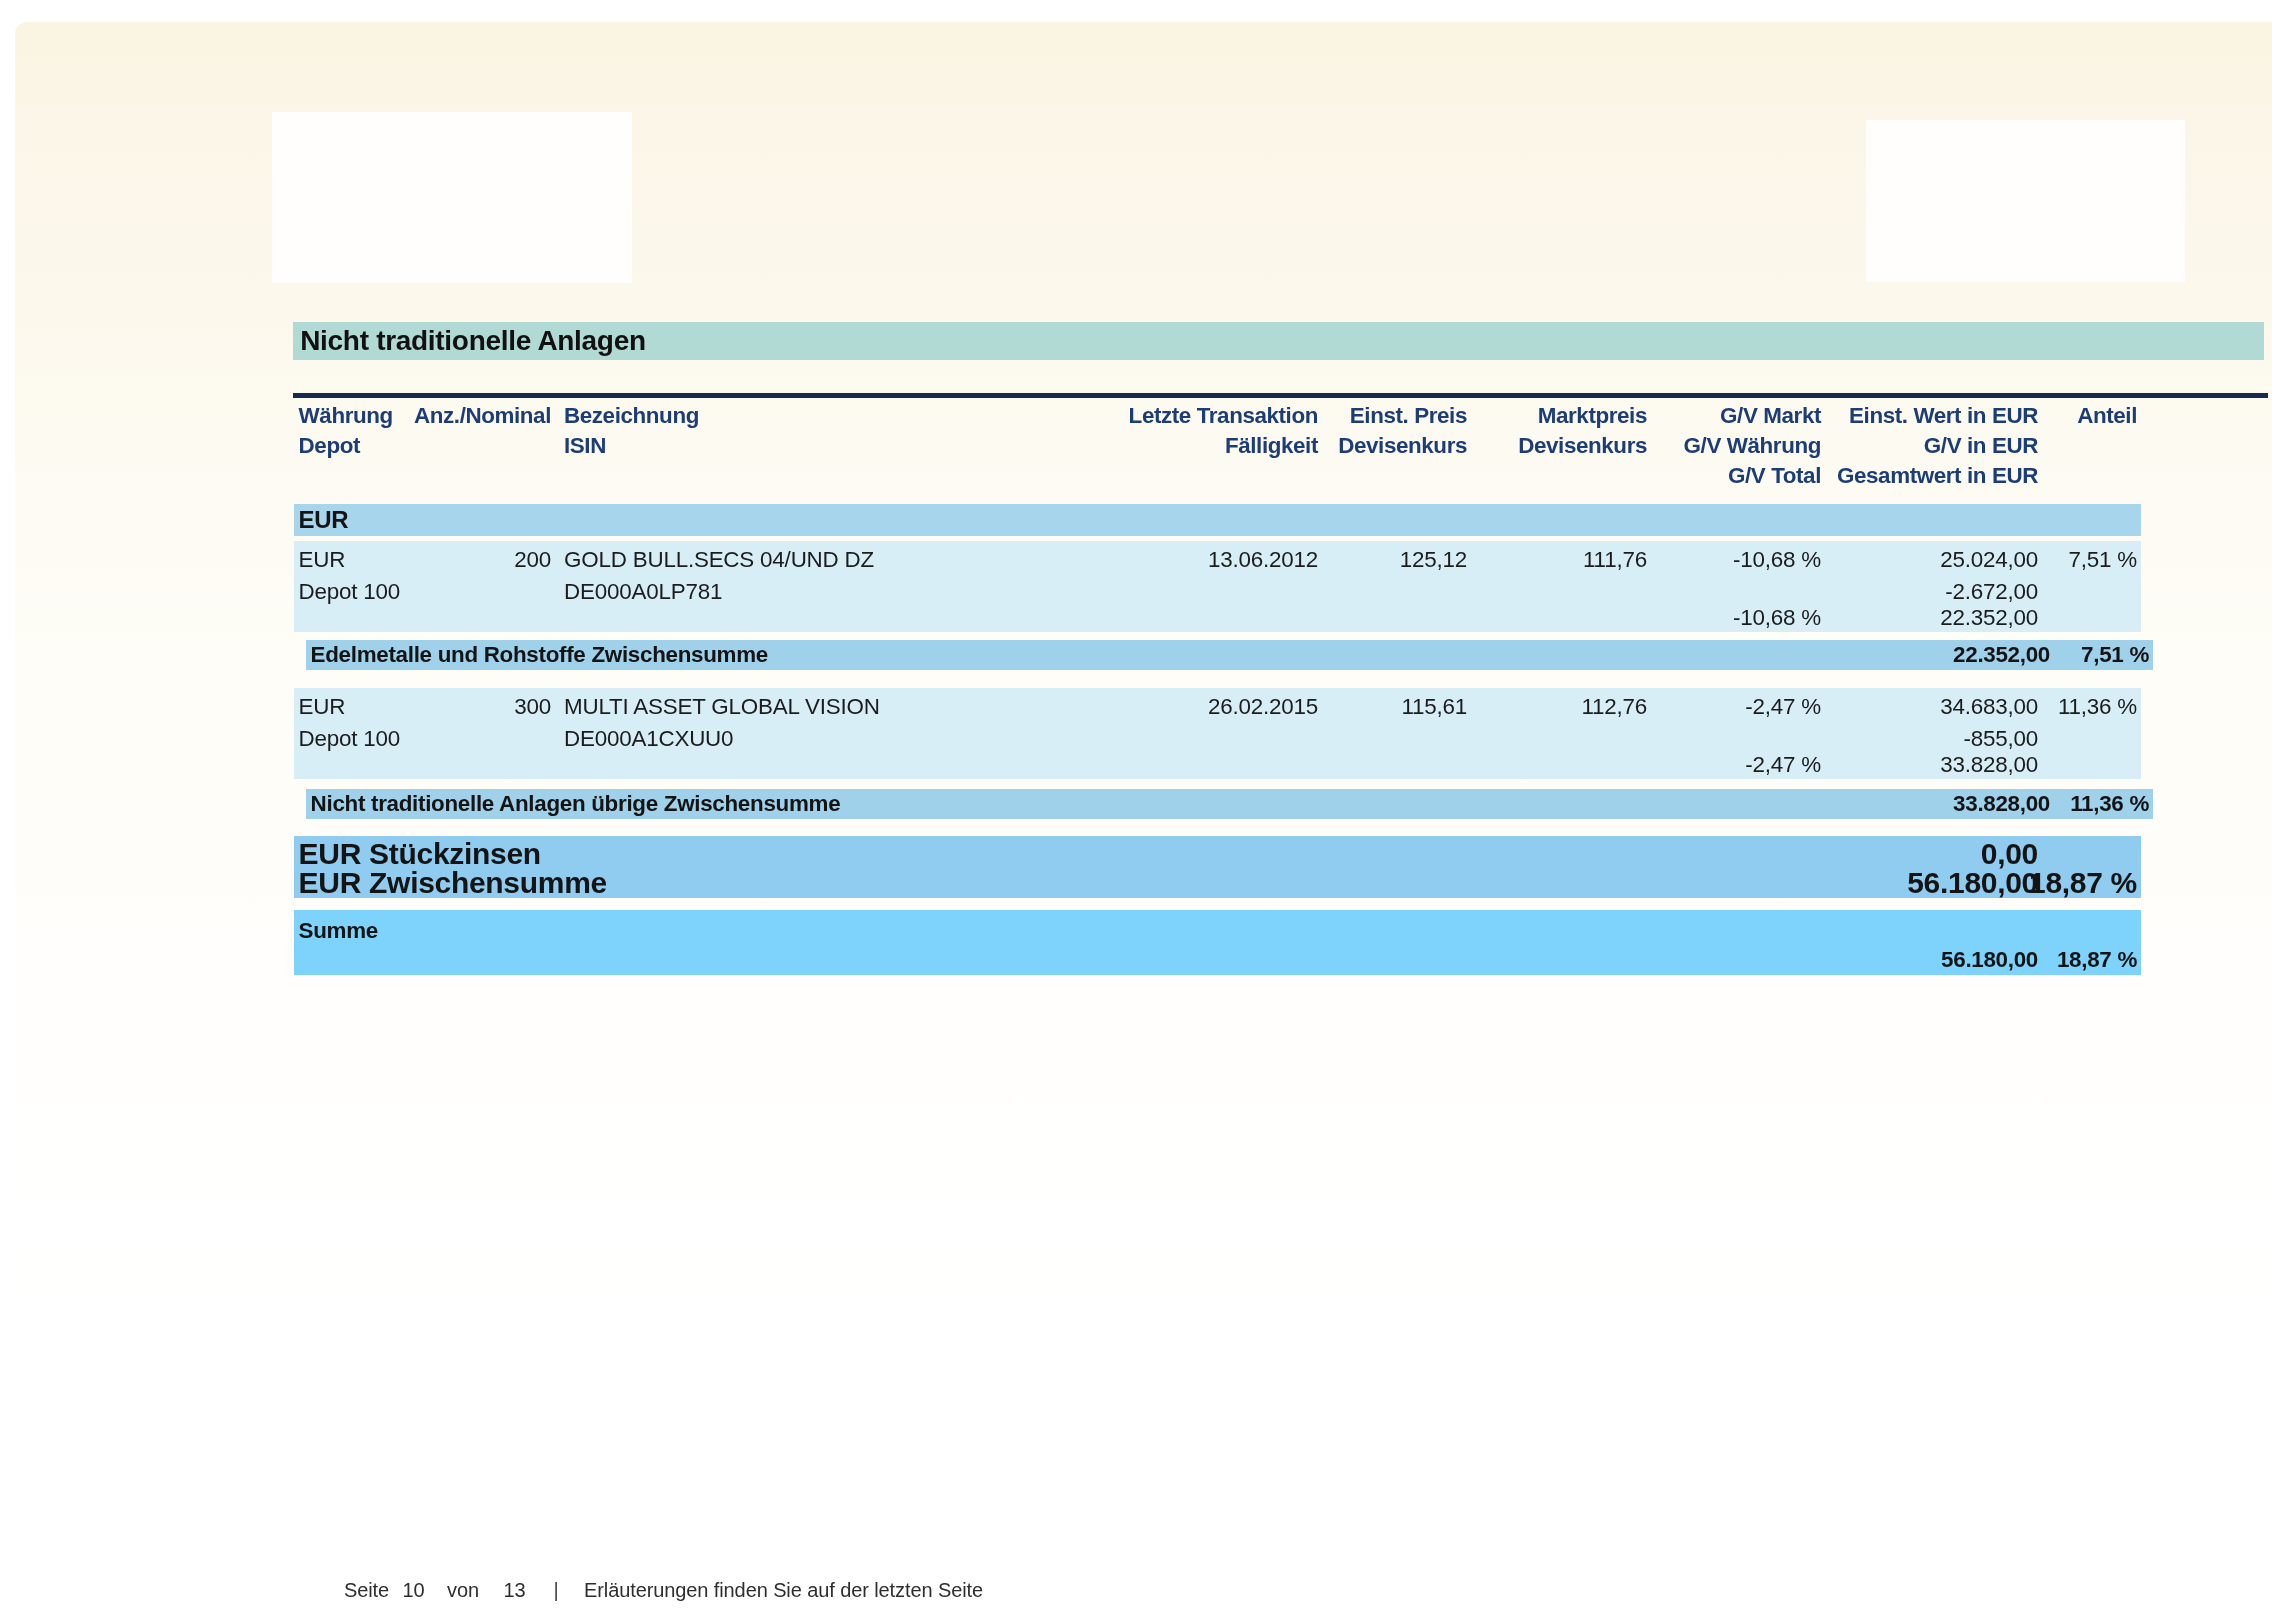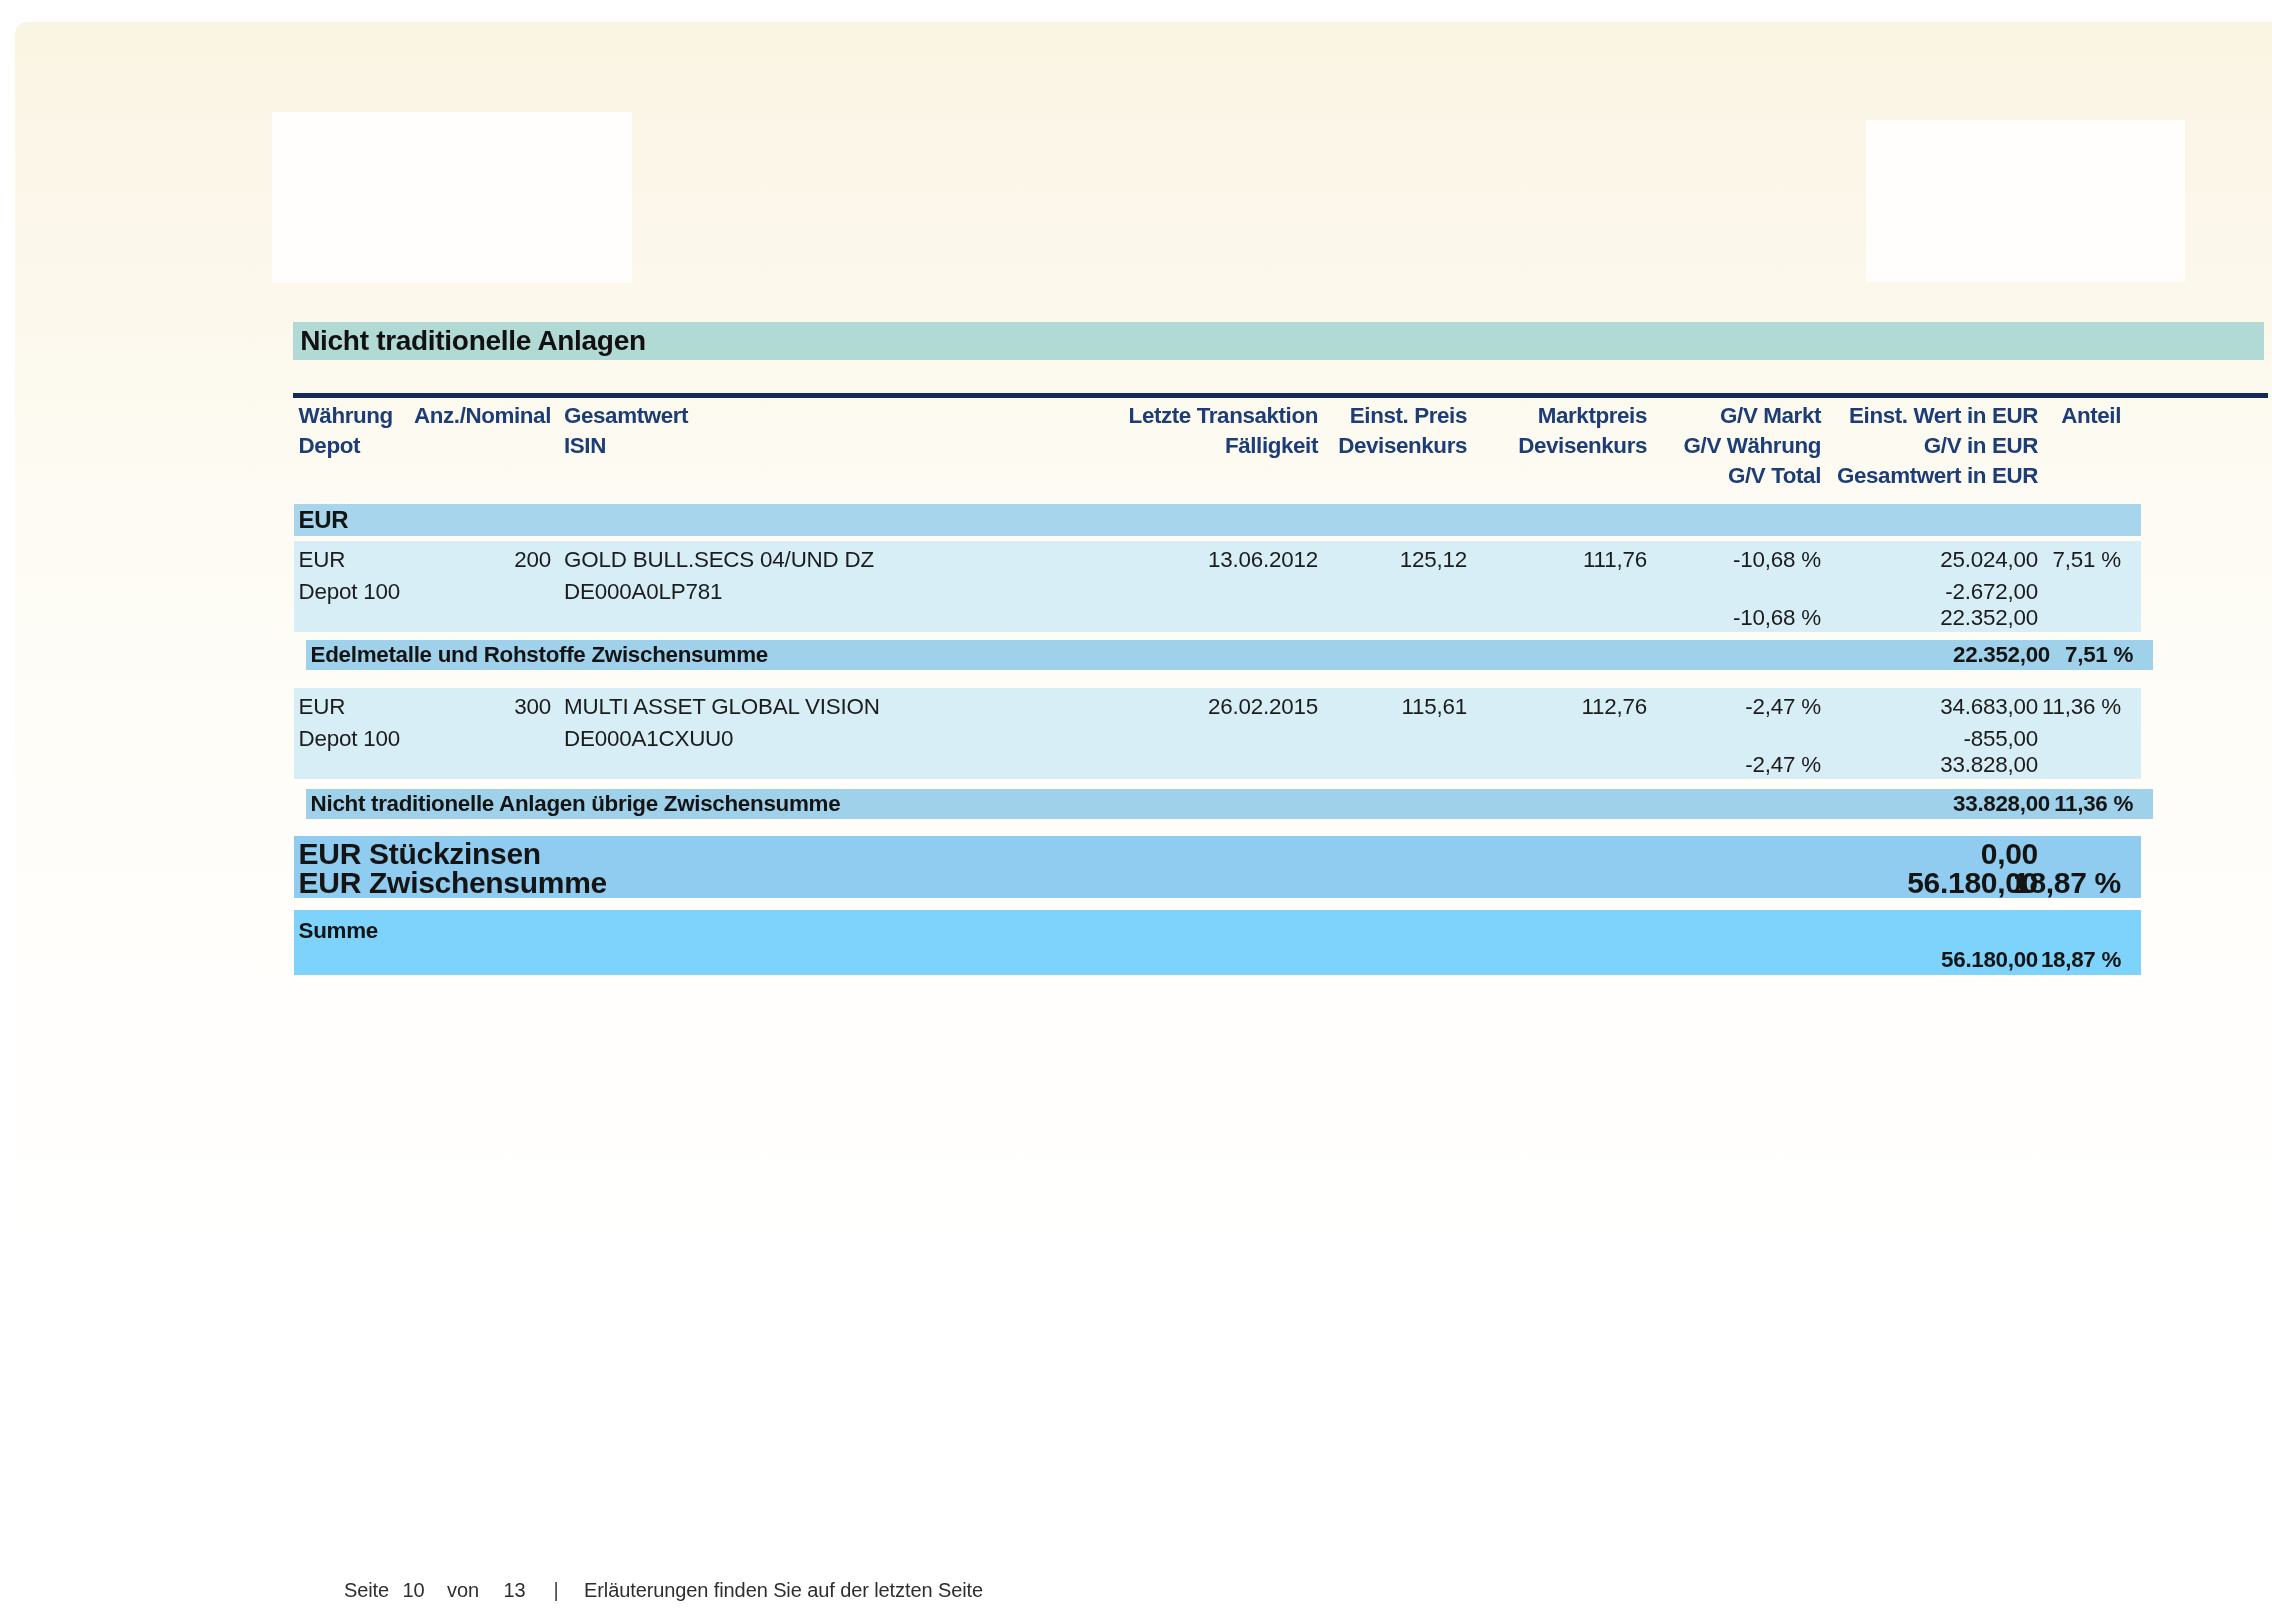--- a/index.html
+++ b/index.html
@@ -39,21 +39,21 @@
 
   
   .c-cur   {left:4.6px;}
   .c-nom   {right:1590px;}
   .c-name  {left:270px;}
   .c-date  {right:823px;}
   .c-price {right:674px;}
   .c-mkt   {right:494px;}
   .c-gv    {right:320px;}
   .c-wert  {right:103px;}
-  .c-ant   {right:20px;}
+  .c-ant   {right:4px;}
 
   .thead{top:398px;height:99px;font-size:22.4px;font-weight:bold;color:#1d3d77;letter-spacing:-0.4px;}
   .thead .line{height:29px;line-height:29px;}
   .th1{top:2.6px;} .th2{top:33px;} .th3{top:63px;}
 
   .sec-band{top:504px;height:32px;background:#a6d5ec;}
   .sec-band .cell{font-size:24px;font-weight:bold;color:#141414;line-height:32px;letter-spacing:-0.3px;}
 
   .pos-row{height:91px;background:#d7eef7;font-size:22.4px;color:#1c1c1c;letter-spacing:-0.2px;}
   .pos-row1{top:541px;}
@@ -94,21 +94,21 @@
   <div class="title-band">
     <span>Nicht traditionelle Anlagen</span>
   </div>
 
   <div class="header-rule"></div>
 
   <div class="band thead">
     <div class="line th1">
       <span class="cell c-cur">Währung</span>
       <span class="cell c-nom">Anz./Nominal</span>
-      <span class="cell c-name">Gesamtwert</span>
+      <span class="cell c-name">Bezeichnung</span>
       <span class="cell c-date">Letzte Transaktion</span>
       <span class="cell c-price">Einst. Preis</span>
       <span class="cell c-mkt">Marktpreis</span>
       <span class="cell c-gv">G/V Markt</span>
       <span class="cell c-wert">Einst. Wert in EUR</span>
       <span class="cell c-ant">Anteil</span>
     </div>
     <div class="line th2">
       <span class="cell c-cur">Depot</span>
       <span class="cell c-name">ISIN</span>

